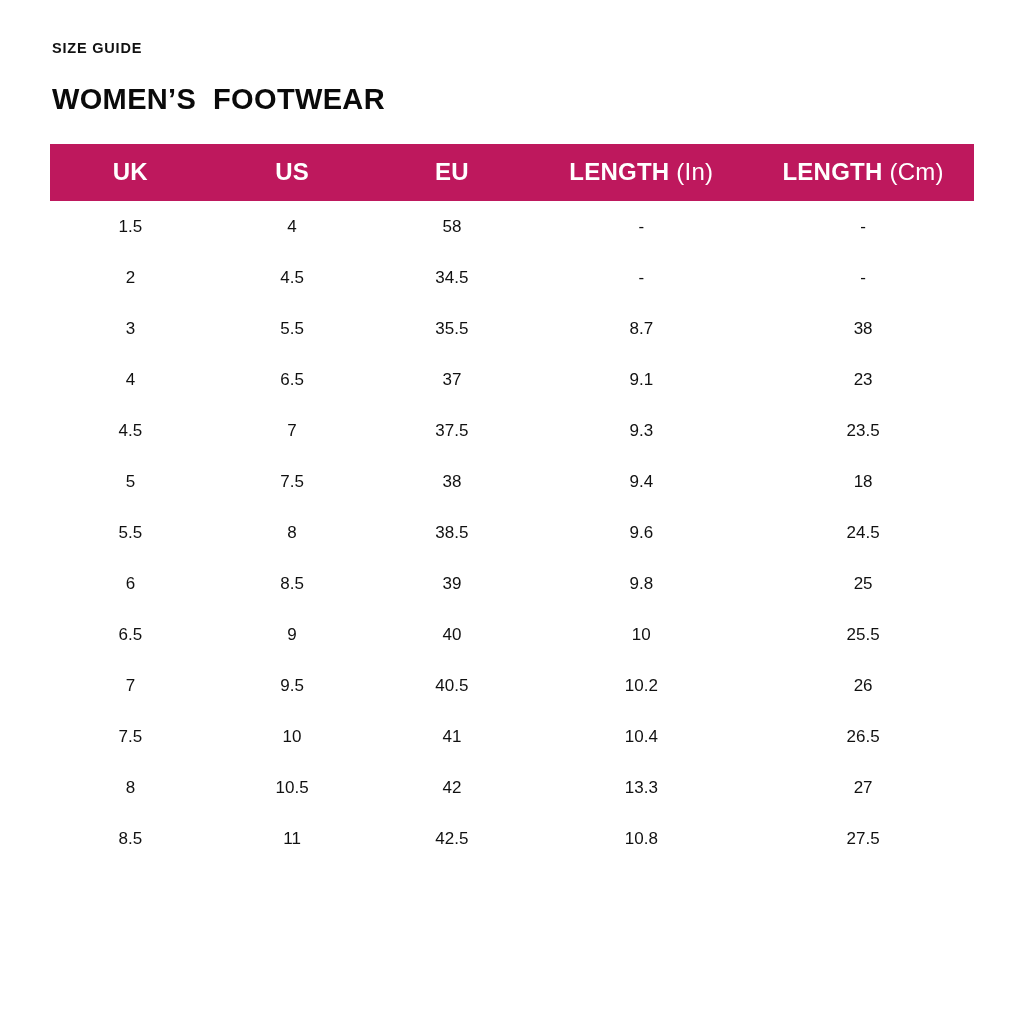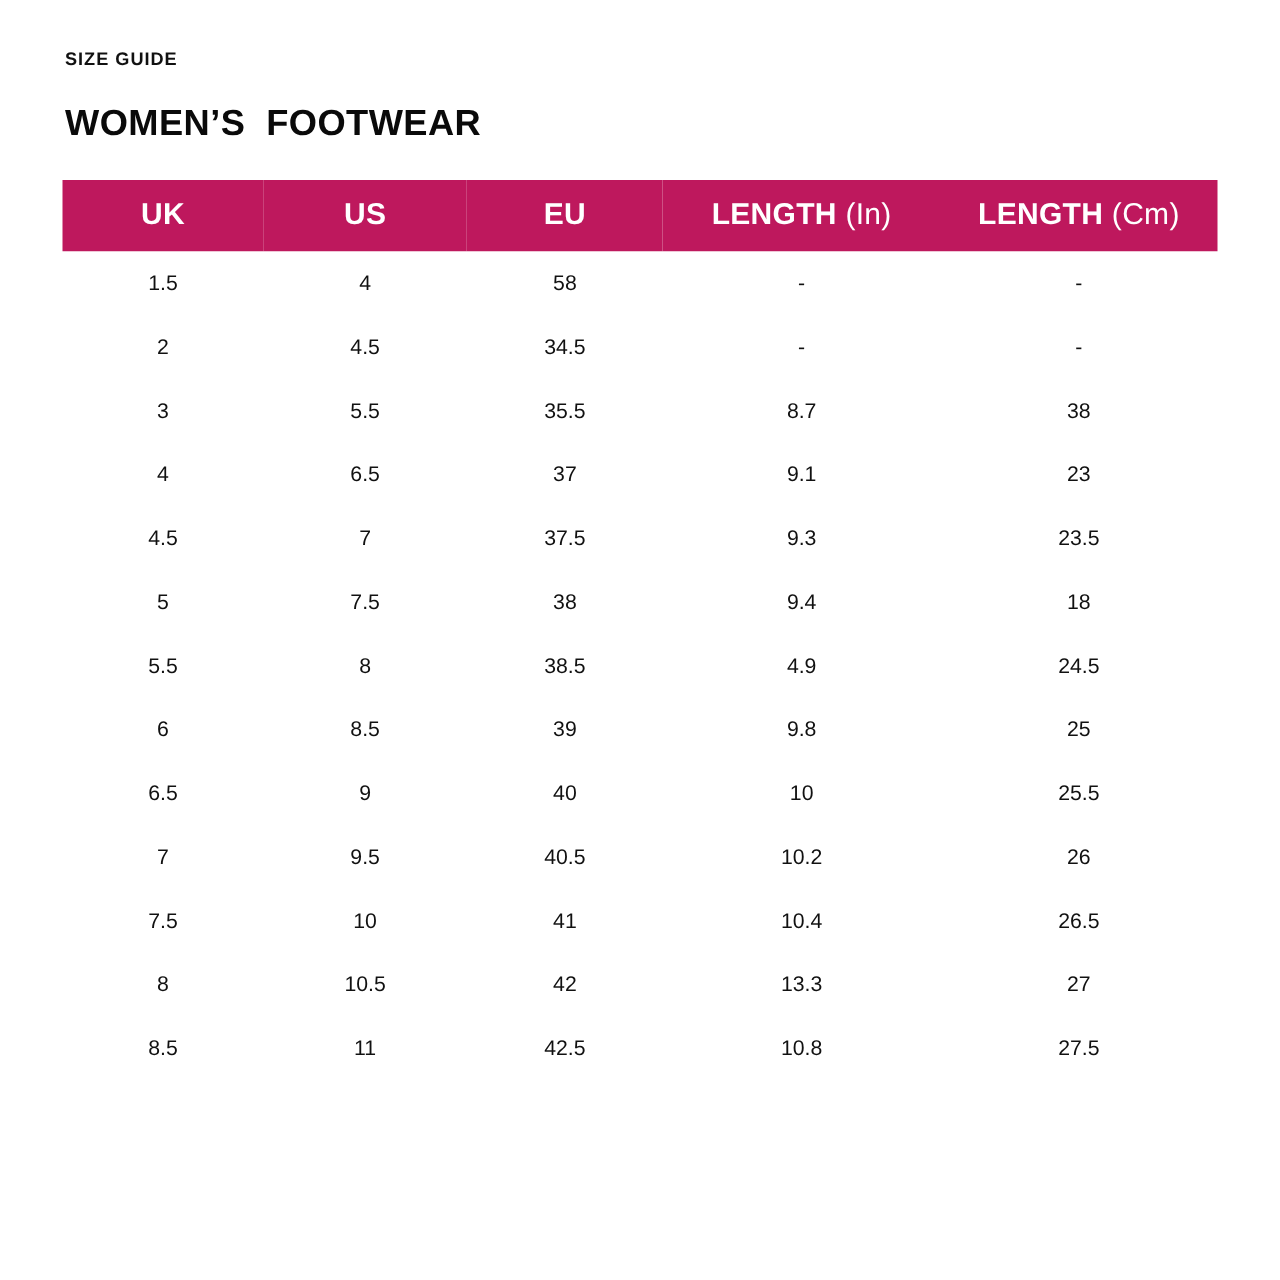--- a/index.html
+++ b/index.html
@@ -138,21 +138,21 @@
         <td>5</td>
         <td>7.5</td>
         <td>38</td>
         <td>9.4</td>
         <td>18</td>
       </tr>
       <tr>
         <td>5.5</td>
         <td>8</td>
         <td>38.5</td>
-        <td>4.9</td>
+        <td>9.6</td>
         <td>24.5</td>
       </tr>
       <tr>
         <td>6</td>
         <td>8.5</td>
         <td>39</td>
         <td>9.8</td>
         <td>25</td>
       </tr>
       <tr>

